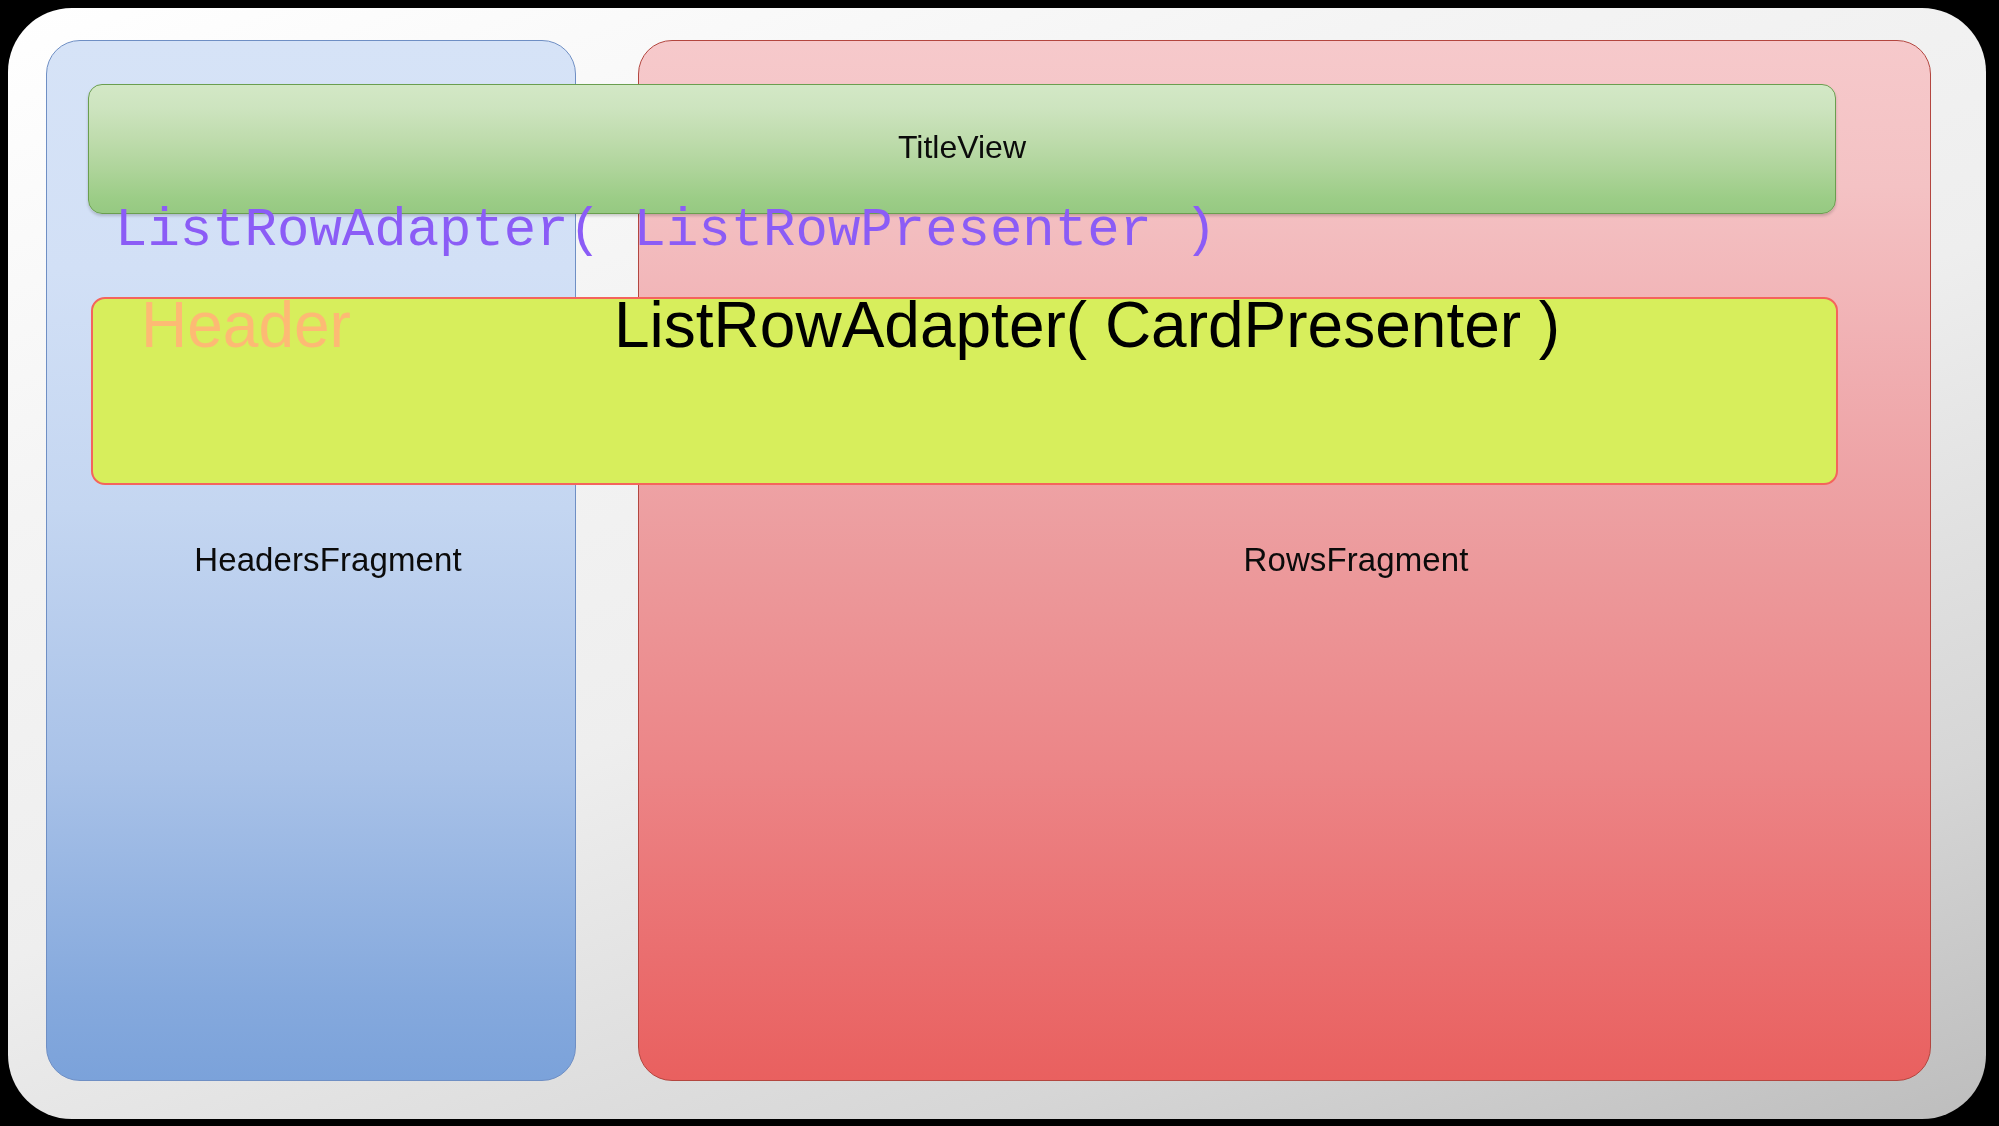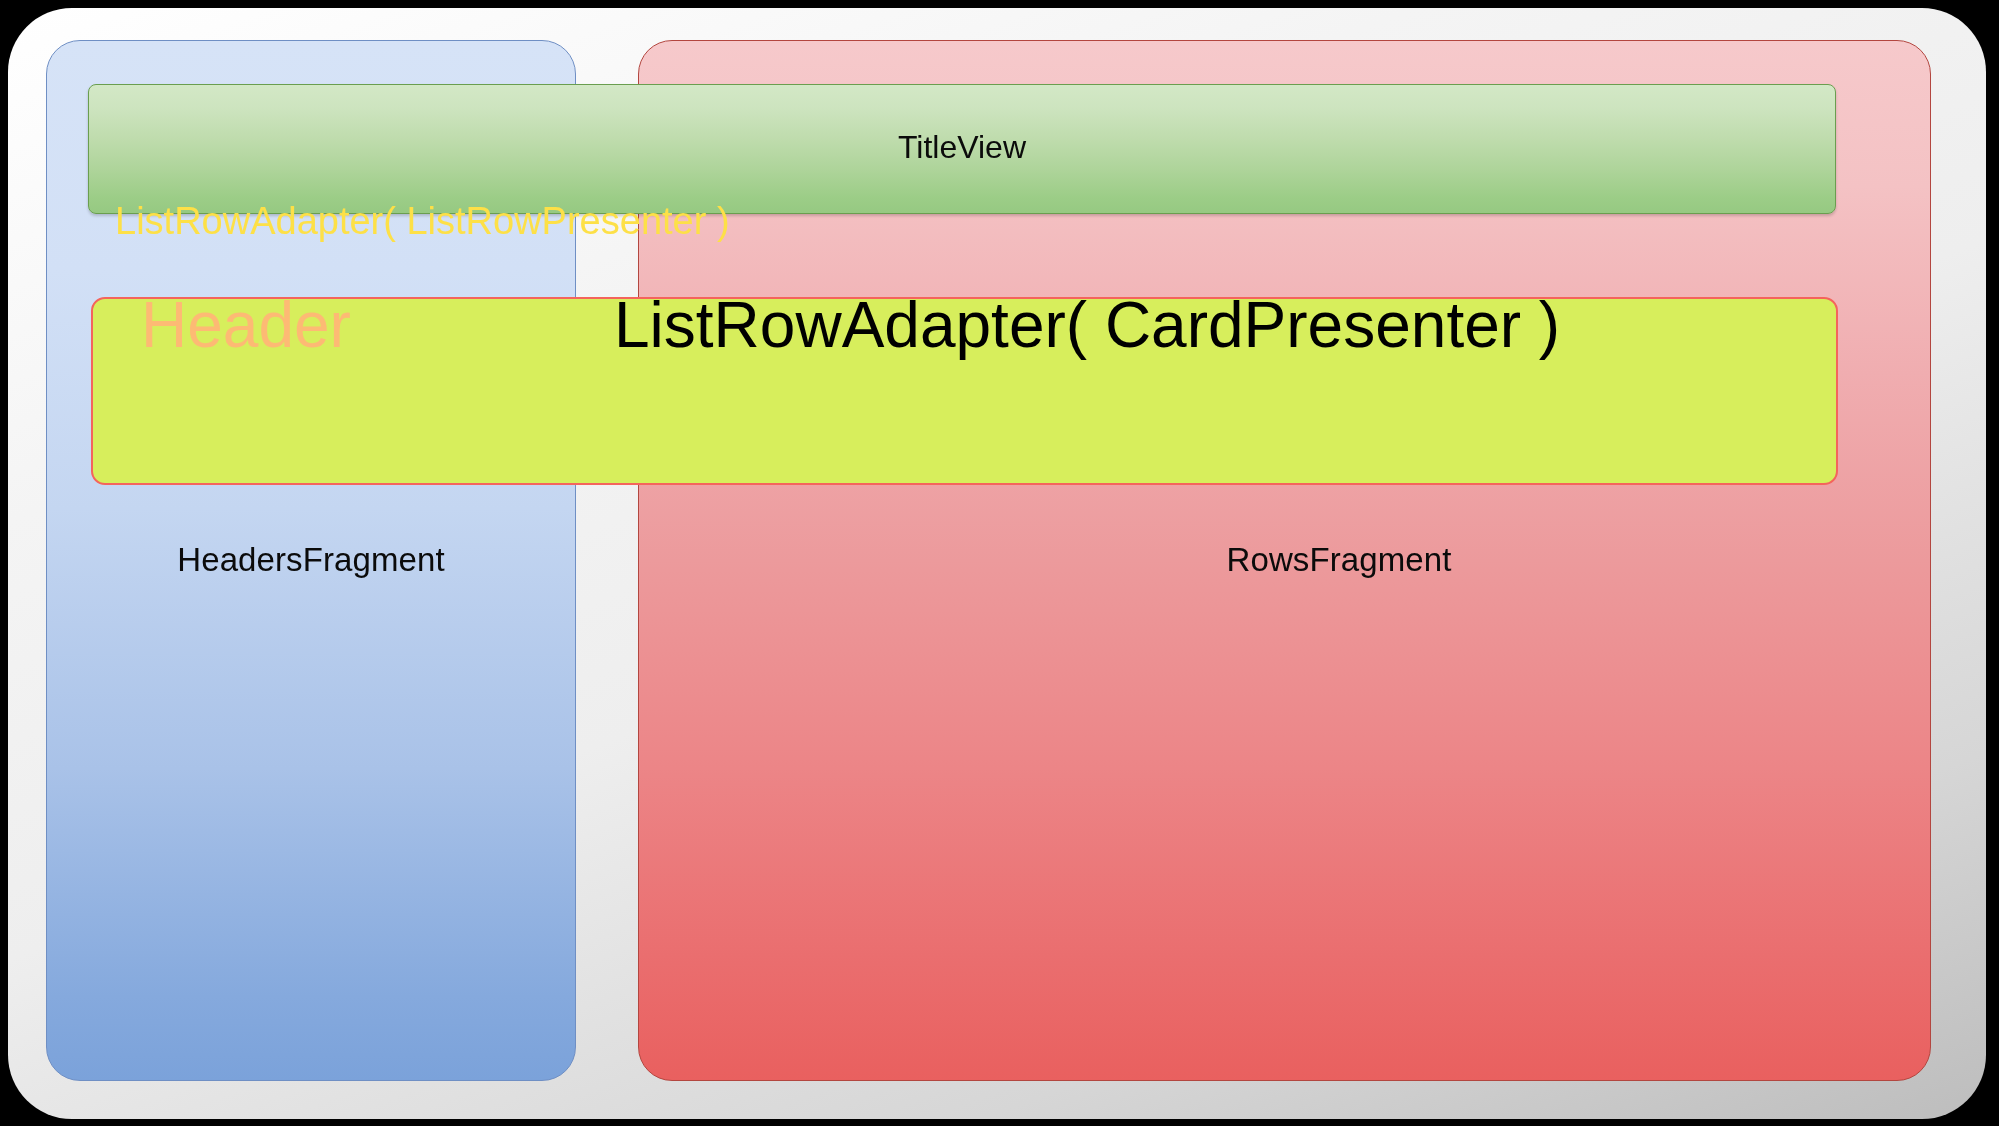--- a/index.html
+++ b/index.html
@@ -60,40 +60,41 @@
   }
 
   
   .fragment-caption {
     position: absolute;
     font-size: 33px;
     color: #0b0b0b;
     letter-spacing: 0.1px;
     white-space: nowrap;
     text-align: center;
+    padding-left: 17px;
   }
   .caption-headers {
     left: 46px;
     top: 541px;
     width: 530px;
   }
   .caption-rows {
     left: 638px;
     top: 541px;
     width: 1402px;
   }
 
   
   .title-view {
     position: absolute;
     left: 88px;
     top: 84px;
     width: 1748px;
     height: 130px;
-    border-radius: 8px;
+    border-radius: 14px;
     border: 1px solid #6a9e4f;
     box-sizing: border-box;
     background: linear-gradient(180deg, #d3e8c6 0%, #cde4bf 18%, #bfdcad 42%, #aed49a 66%, #9ccd87 88%, #96c982 100%);
     box-shadow: 0 2px 3px rgba(0,0,0,0.18);
   }
   .title-view-label {
     position: absolute;
     left: 0;
     right: 0;
     top: 44px;
@@ -114,24 +115,25 @@
     border: 2px solid #f4645c;
     box-sizing: border-box;
     background: #d7ee5c;
   }
 
   
   .row-adapter-title {
     position: absolute;
     left: 115px;
     top: 201px;
-    font-size: 38px;
-    color: #fde047;
+    font-size: 54px;
+    color: #8b5cf6;
     white-space: nowrap;
     line-height: 1.1;
+    font-family: Liberation Mono, monospace;
   }
 
   .header-label {
     position: absolute;
     left: 141px;
     top: 288px;
     font-size: 64px;
     color: #fdba74;
     white-space: nowrap;
   }

